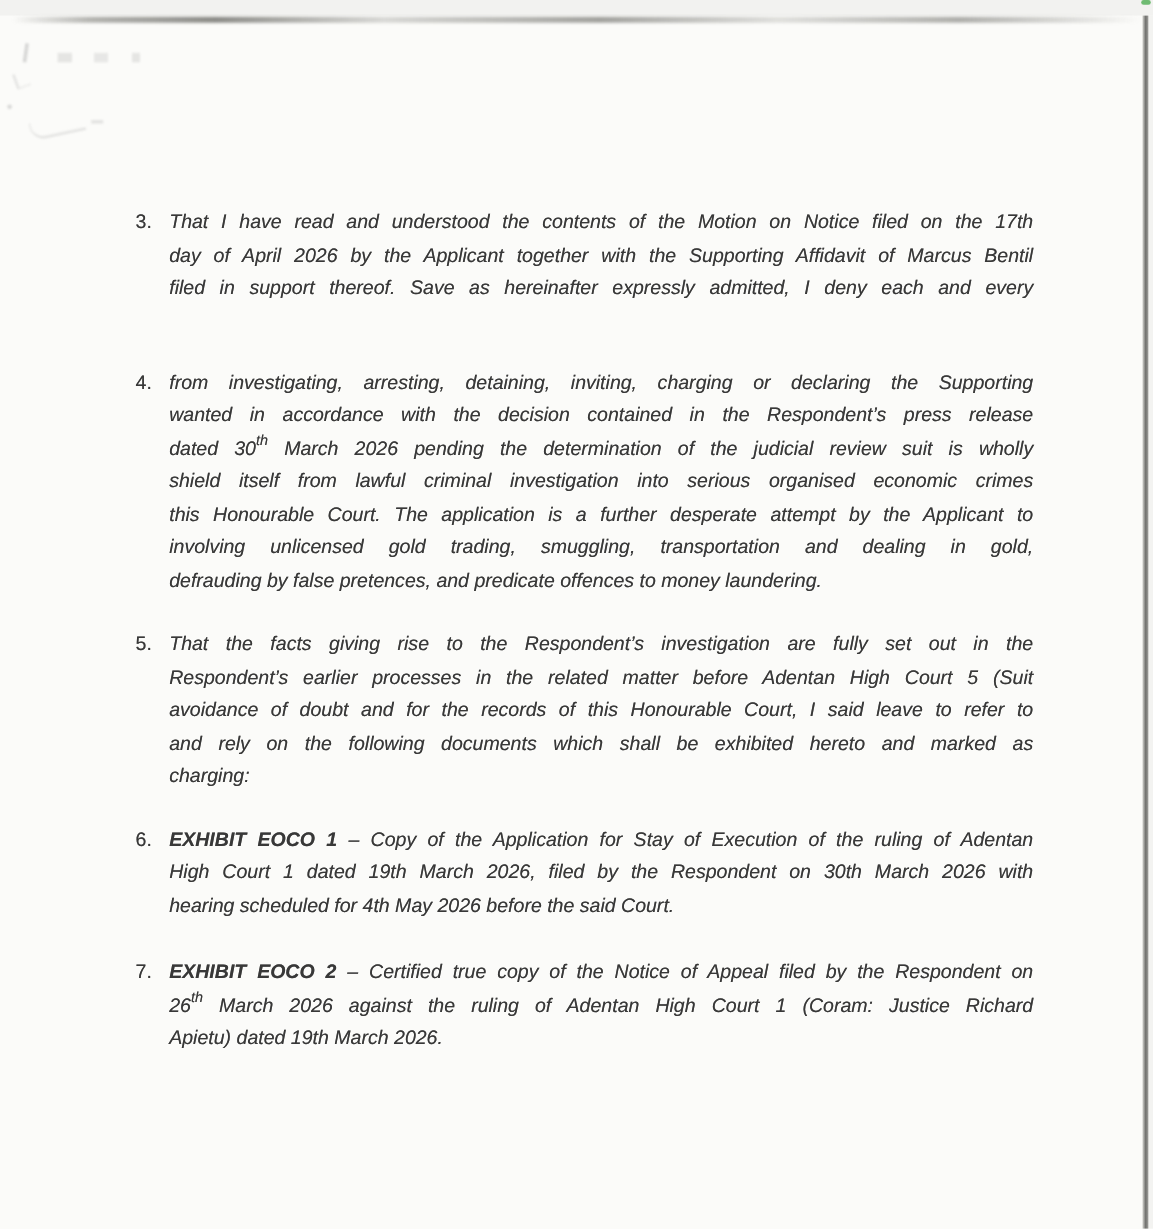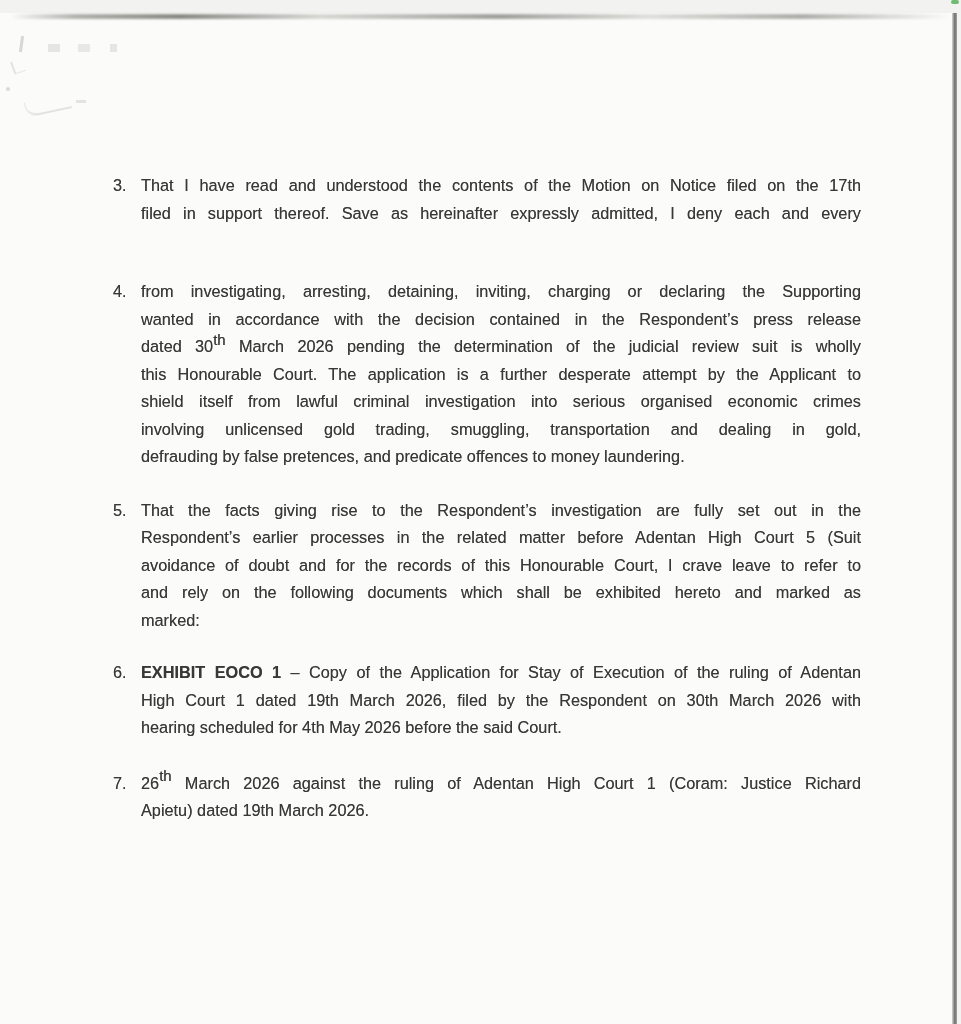--- a/index.html
+++ b/index.html
@@ -43,25 +43,25 @@
     color:var(--text-color,#383838);
     font-size:16.3px;line-height:27.5px;
     text-shadow:0 0 .5px rgba(56,56,56,.65);
   }
   .para{display:flex;}
   .para:nth-child(1){margin-bottom:51px;}
   .para:nth-child(2){margin-bottom:26px;}
   .para:nth-child(3){margin-bottom:25px;}
   .para:nth-child(4){margin-bottom:28px;}
   .num{width:28px;flex:0 0 28px;}
-  .pbody{width:720px;flex:0 0 720px;}
+  .pbody{width:720px;flex:0 0 720px;font-style:italic;}
   .line{text-align:justify;text-align-last:justify;}
   .line.last{text-align-last:left;}
   .line b{font-weight:700;}
-  .line sup{font-size:15px;position:relative;top:-1px;vertical-align:super;line-height:0;}
+  .line sup{font-size:12px;position:relative;top:-1px;vertical-align:super;line-height:0;}
 </style>
 </head>
 <body>
 
 <div class="page">
   <div class="scan-top-band"></div>
   <div class="scan-top-line"></div>
   <div class="scan-right-pad"></div>
   <div class="scan-right-edge"></div>
   <div class="scan-speck"></div>
@@ -69,54 +69,56 @@
   <div class="smudge s2"></div>
   <div class="smudge s3"></div>
   <div class="smudge s4"></div>
   <div class="smudge s5"></div>
   <div class="smudge s6"></div>
   <div class="content" id="paragraphs">
       <div class="para">
         <div class="num">3.</div>
         <div class="pbody">
           <div class="line"><span>That I have read and understood the contents of the Motion on Notice filed on the 17th</span></div>
+          <div class="line"><span>day of April 2026 by the Applicant together with the Supporting Affidavit of Marcus Bentil</span></div>
           <div class="line"><span>filed in support thereof. Save as hereinafter expressly admitted, I deny each and every</span></div>
         </div>
       </div>
       <div class="para">
         <div class="num">4.</div>
         <div class="pbody">
           <div class="line"><span>from investigating, arresting, detaining, inviting, charging or declaring the Supporting</span></div>
           <div class="line"><span>wanted in accordance with the decision contained in the Respondent’s press release</span></div>
           <div class="line"><span>dated 30</span><sup>th</sup><span> March 2026 pending the determination of the judicial review suit is wholly</span></div>
+          <div class="line"><span>shield itself from lawful criminal investigation into serious organised economic crimes</span></div>
           <div class="line"><span>this Honourable Court. The application is a further desperate attempt by the Applicant to</span></div>
-          <div class="line"><span>shield itself from lawful criminal investigation into serious organised economic crimes</span></div>
           <div class="line"><span>involving unlicensed gold trading, smuggling, transportation and dealing in gold,</span></div>
           <div class="line last"><span>defrauding by false pretences, and predicate offences to money laundering.</span></div>
         </div>
       </div>
       <div class="para">
         <div class="num">5.</div>
         <div class="pbody">
           <div class="line"><span>That the facts giving rise to the Respondent’s investigation are fully set out in the</span></div>
           <div class="line"><span>Respondent’s earlier processes in the related matter before Adentan High Court 5 (Suit</span></div>
-          <div class="line"><span>avoidance of doubt and for the records of this Honourable Court, I crave leave to refer to</span></div>
+          <div class="line"><span>avoidance of doubt and for the records of this Honourable Court, I said leave to refer to</span></div>
           <div class="line"><span>and rely on the following documents which shall be exhibited hereto and marked as</span></div>
-          <div class="line last"><span>marked:</span></div>
+          <div class="line last"><span>charging:</span></div>
         </div>
       </div>
       <div class="para">
         <div class="num">6.</div>
         <div class="pbody">
           <div class="line"><b>EXHIBIT EOCO 1</b><span> – Copy of the Application for Stay of Execution of the ruling of Adentan</span></div>
           <div class="line"><span>High Court 1 dated 19th March 2026, filed by the Respondent on 30th March 2026 with</span></div>
           <div class="line last"><span>hearing scheduled for 4th May 2026 before the said Court.</span></div>
         </div>
       </div>
       <div class="para">
         <div class="num">7.</div>
         <div class="pbody">
+          <div class="line"><b>EXHIBIT EOCO 2</b><span> – Certified true copy of the Notice of Appeal filed by the Respondent on</span></div>
           <div class="line"><span>26</span><sup>th</sup><span> March 2026 against the ruling of Adentan High Court 1 (Coram: Justice Richard</span></div>
           <div class="line last"><span>Apietu) dated 19th March 2026.</span></div>
         </div>
       </div>
     </div>
 </div>
 
 </body></html>

